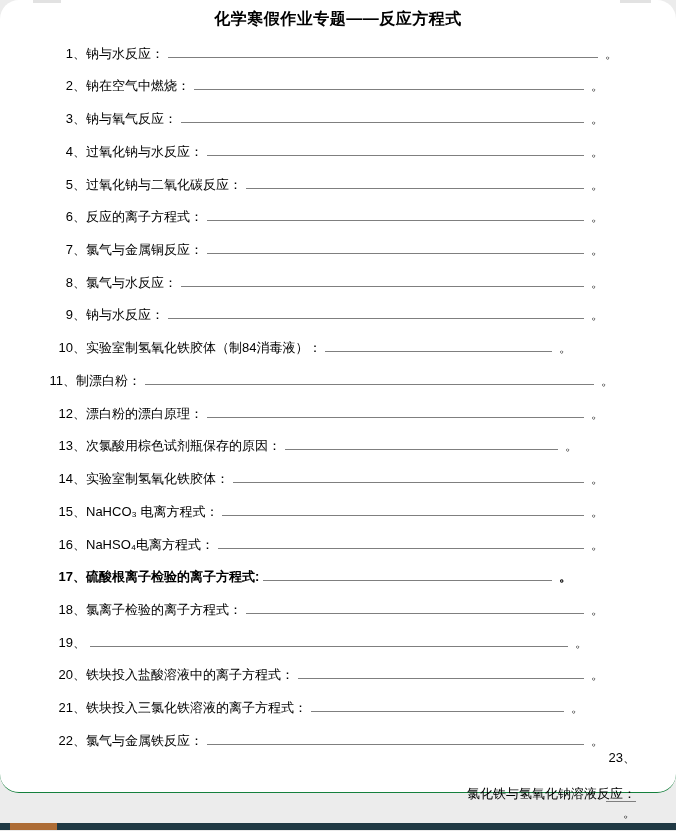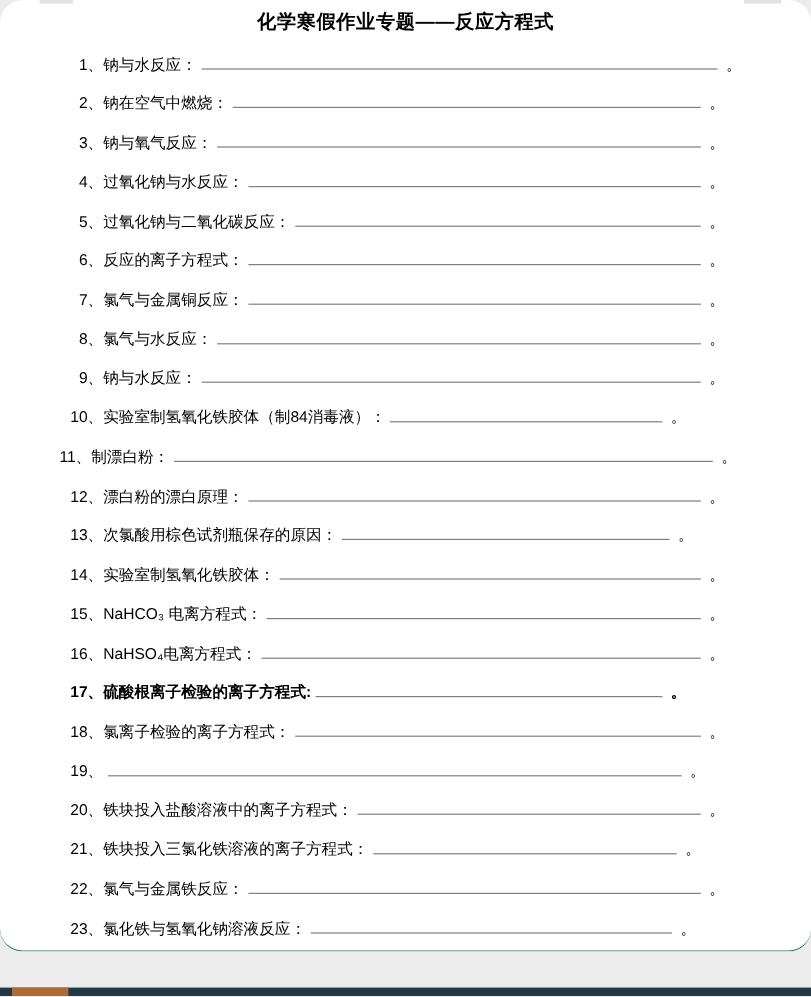--- a/index.html
+++ b/index.html
@@ -49,21 +49,21 @@
     line-height: 15px;
   }
   
   .row:nth-child(1)  { padding-right: 58px; }
   .row:nth-child(10) { padding-right: 104px; }
   .row:nth-child(11) { padding-right: 62px; padding-left: 40px; }
   .row:nth-child(13) { padding-right: 98px; }
   .row:nth-child(17) { padding-right: 104px; font-weight: bold; }
   .row:nth-child(19) { padding-right: 88px; align-items: flex-end; }
   .row:nth-child(21) { padding-right: 92px; align-items: flex-end; }
-  .row:nth-child(23) { padding-right: 96px; }
+  .row:nth-child(23) { padding-right: 40px; flex-direction: column; }
   .no {
     flex: 0 0 36px;
     text-align: right;
     white-space: nowrap;
   }
   .label { white-space: nowrap; }
   .blank {
     flex: 1 1 auto;
     min-width: 30px;
     border-bottom: 1px solid #7f7f7f;

